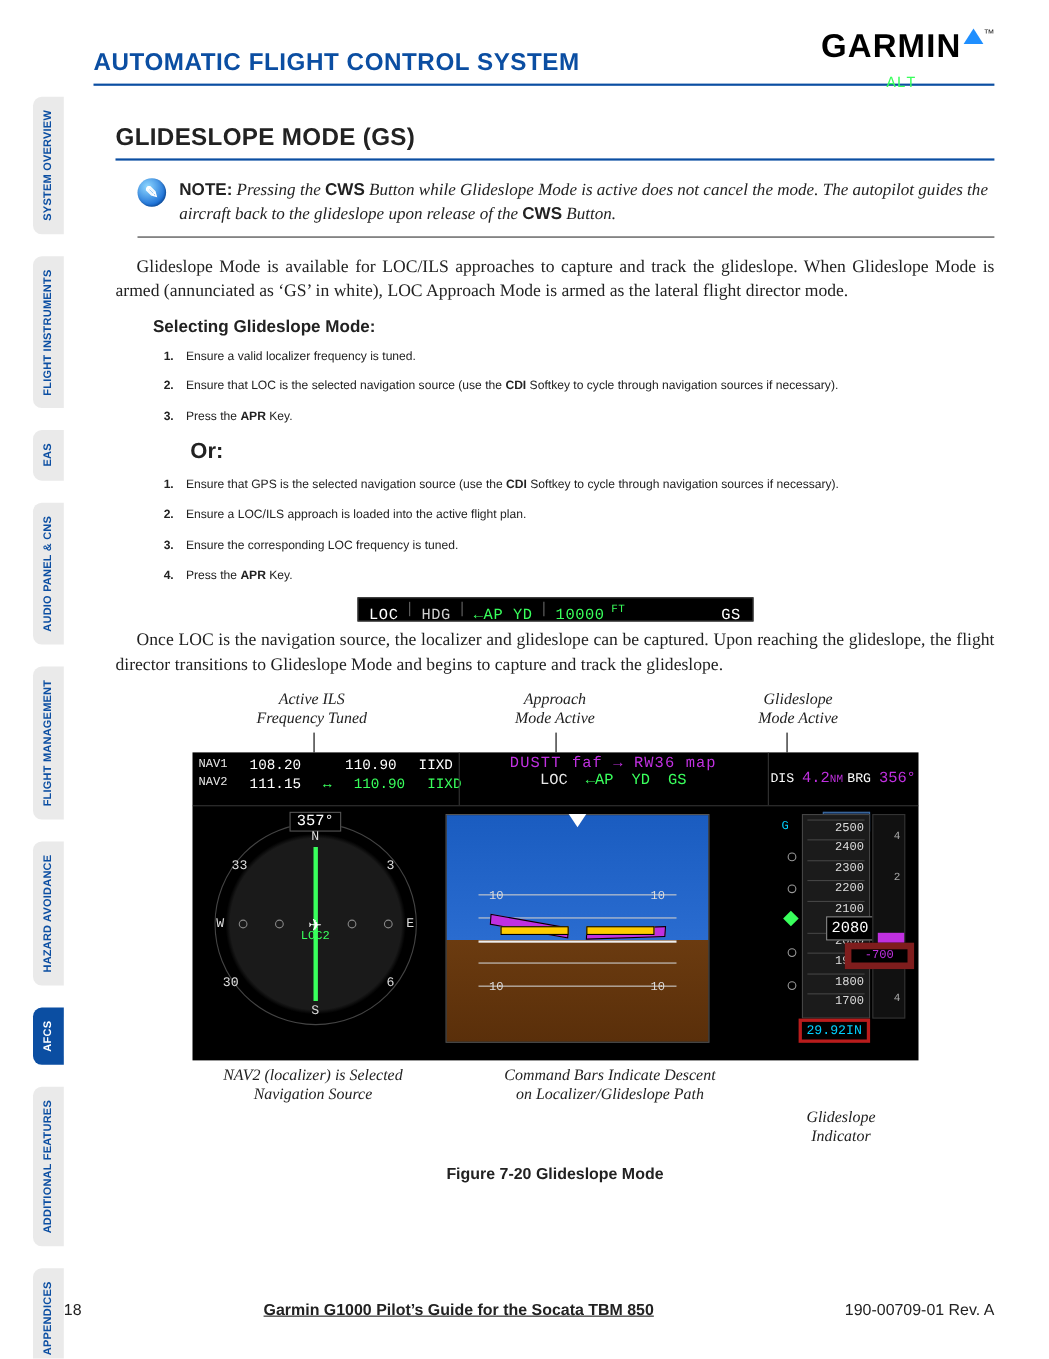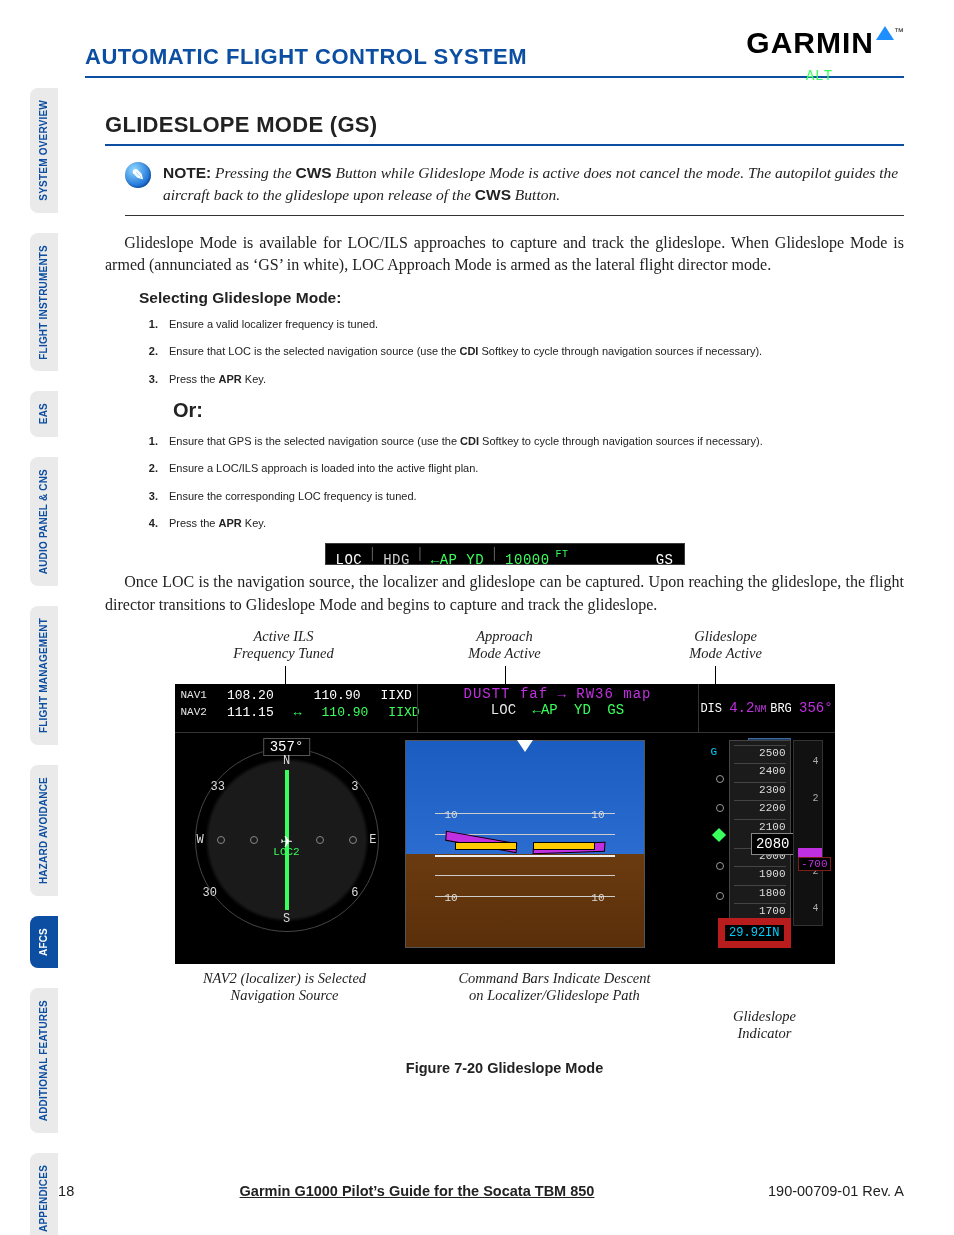--- a/index.html
+++ b/index.html
@@ -188,21 +188,21 @@
   .adi-bars::after { right:0; transform: skewY(-6deg);}
   .adi-ac { position:absolute; top:50%; left:50%; transform:translate(-50%,-2px); width:140px; height:10px;}
   .adi-ac::before,.adi-ac::after{content:"";position:absolute;top:0;width:60px;height:6px;background:#ffcc00;border:1px solid #000;}
   .adi-ac::before{left:0;} .adi-ac::after{right:0;}
 
   .alt { position:absolute; right:12px; top:56px; width:130px; height:208px; }
   .alt-tape { position:absolute; right:32px; top:0; bottom:22px; width:60px; background:#1b1b1b; border:1px solid #444; }
   .alt-tick { position:absolute; left:4px; right:4px; color:#ddd; font-size:11px; text-align:right; border-top:1px solid #444; padding-top:1px;}
   .alt-box { position:absolute; right:28px; top:50%; transform:translateY(-50%); background:#000; border:1px solid #888; padding:2px 4px; font-size:14px;}
   .alt-sel { position:absolute; right:32px; top:-2px; background:#203a60; color:#00d0ff; font-size:12px; padding:1px 6px; border:1px solid #3a6aa0;}
-  .alt-baro { position:absolute; right:32px; bottom:0; background:#000; color:#00d0ff; font-size:12px; padding:1px 4px; border:7px solid #b91c1c;}
+  .alt-baro { position:absolute; right:32px; bottom:0; background:#000; color:#00d0ff; font-size:12px; padding:1px 4px; border:3px solid #b91c1c;}
   .alt-vs { position:absolute; right:0; top:0; bottom:22px; width:28px; background:#111; border:1px solid #333;}
   .alt-vs .vt { position:absolute; right:3px; color:#aaa; font-size:10px;}
   .alt-vs .bug { position:absolute; right:0; width:24px; height:12px; background:#c030e0; }
   .gs-scale { position:absolute; right:96px; top:20px; bottom:42px; width:14px; }
   .gs-scale i { position:absolute; left:3px; width:6px;height:6px;border:1px solid #999;border-radius:50%; background:#000;}
   .gs-scale .dia { position:absolute; left:1px; width:10px;height:10px; background:#39ff5c; transform: rotate(45deg);}
   .gs-scale .lbl { position:absolute; top:-14px; left:-2px; color:#00d0ff; font-size:11px;}
 
   .pfd-ann-bottom { display:flex; justify-content:space-between; margin-top:6px; font-style:italic; font-family: Georgia,'Times New Roman',serif; font-size:14.5px; }
   .pfd-ann-bottom .c { text-align:center; }
@@ -421,21 +421,21 @@
           </div>
           <div class="alt-box">2080</div>
           <div class="alt-vs">
             <span class="vt" style="top:8%">4</span>
             <span class="vt" style="top:28%">2</span>
             <span class="vt" style="top:68%">2</span>
             <span class="vt" style="top:88%">4</span>
             <div class="bug" style="top:58%"></div>
           </div>
           <div class="alt-baro">29.92IN</div>
-          <div style="position:absolute;right:-8px;top:56%;background:#000;color:#c030e0;font-size:11px;padding:0 2px;border:1px solid #7f1d1d">-700</div>
+          <div style="position:absolute;right:-8px;top:56%;background:#000;color:#c030e0;font-size:11px;padding:0 12px;border:6px solid #7f1d1d">-700</div>
         </div>
       </div>
 
       <div class="pfd-ann-bottom">
         <span class="c" style="width:220px;white-space:pre-line">NAV2 (localizer) is Selected
 Navigation Source</span>
         <span class="c" style="width:260px;white-space:pre-line">Command Bars Indicate Descent
 on Localizer/Glideslope Path</span>
         <span style="width:120px"></span>
       </div>

